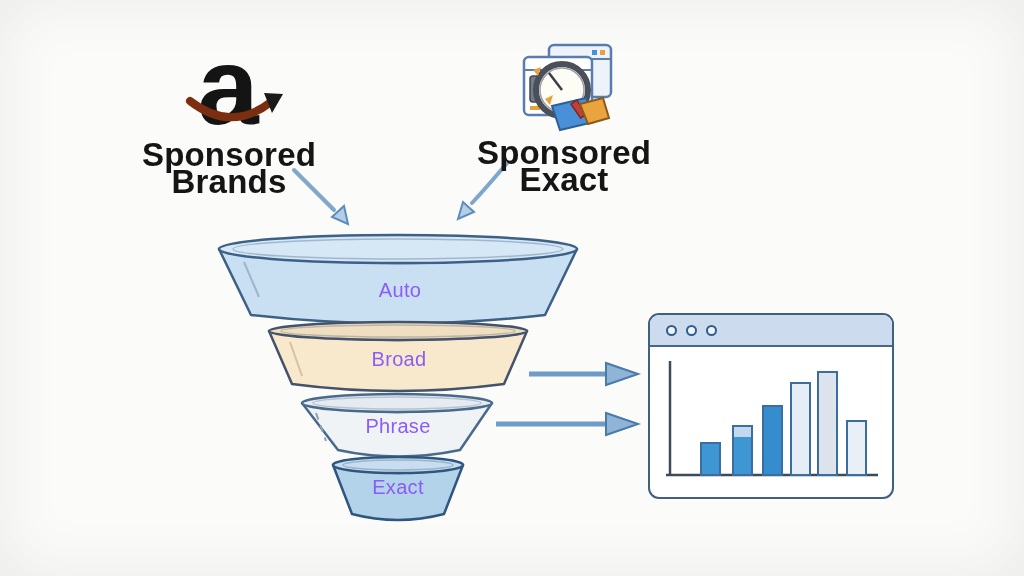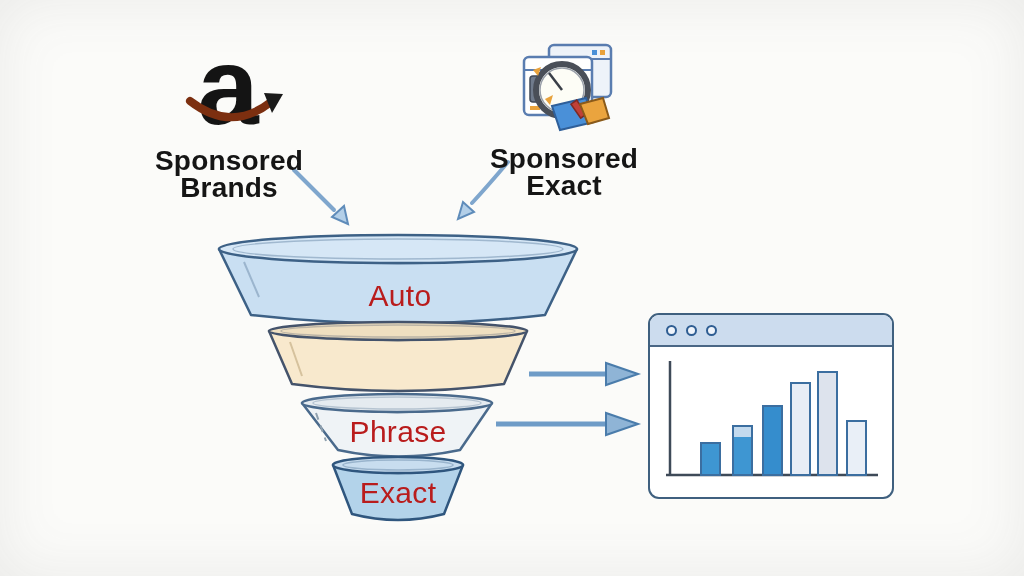--- a/index.html
+++ b/index.html
@@ -1,22 +1,22 @@
 <!DOCTYPE html>
 <html><head>
 <meta charset="utf-8">
 <style>
   html,body{margin:0;padding:0;}
   body{font-family:"Liberation Sans",sans-serif;background:#e8e8e8;}
   .stage{position:relative;width:1024px;height:576px;background:#fbfbf9;overflow:hidden;}
   .stage::after{content:"";position:absolute;inset:0;box-shadow:inset 0 0 60px rgba(90,90,90,.10);pointer-events:none;}
   .art{position:absolute;left:0;top:0;}
   .ad-label{position:absolute;transform:translateX(-50%);text-align:center;
-    font-weight:bold;font-size:28px;line-height:27px;color:#151515;letter-spacing:.2px;white-space:nowrap;margin-top:6px;}
-  .funnel-label{position:absolute;transform:translateX(-50%);font-size:30px;color:#b91c1c;
+    font-weight:bold;font-size:33px;line-height:27px;color:#151515;letter-spacing:.2px;white-space:nowrap;}
+  .funnel-label{position:absolute;transform:translateX(-50%);font-size:20px;color:#8b5cf6;
     font-weight:400;letter-spacing:.3px;white-space:nowrap;}
   .results-window{position:absolute;left:648px;top:313px;width:246px;height:186px;
     background:#ffffff;border:2px solid #3f607f;border-radius:11px;box-sizing:border-box;}
   .titlebar{height:32px;border-bottom:2px solid #4a6785;border-radius:9px 9px 0 0;
     display:flex;align-items:center;padding-left:16px;gap:9px;box-sizing:border-box;}
   .win-dot{width:11px;height:11px;border-radius:50%;border:2.5px solid #2e5d92;background:#eef3fa;box-sizing:border-box;}
   .chart-wrap{position:absolute;left:0;top:32px;right:0;bottom:0;}
 </style>
 </head>
 <body>
@@ -102,20 +102,21 @@
   <div class="ad-label" style="left:229px;top:141px;">
     <div>Sponsored</div>
     <div>Brands</div>
   </div>
   <div class="ad-label" style="left:564px;top:139px;">
     <div>Sponsored</div>
     <div>Exact</div>
   </div>
 
   <div class="funnel-label" style="left:400px;top:279px;">Auto</div>
+  <div class="funnel-label" style="left:399px;top:348px;">Broad</div>
   <div class="funnel-label" style="left:398px;top:476px;">Exact</div>
   <div class="funnel-label" style="left:398px;top:415px;">Phrase</div>
 
   <div class="results-window">
     <div class="titlebar" style="background: rgb(204, 220, 238);">
       <span class="win-dot"></span>
       <span class="win-dot"></span>
       <span class="win-dot"></span>
     </div>
     <div class="chart-wrap">

